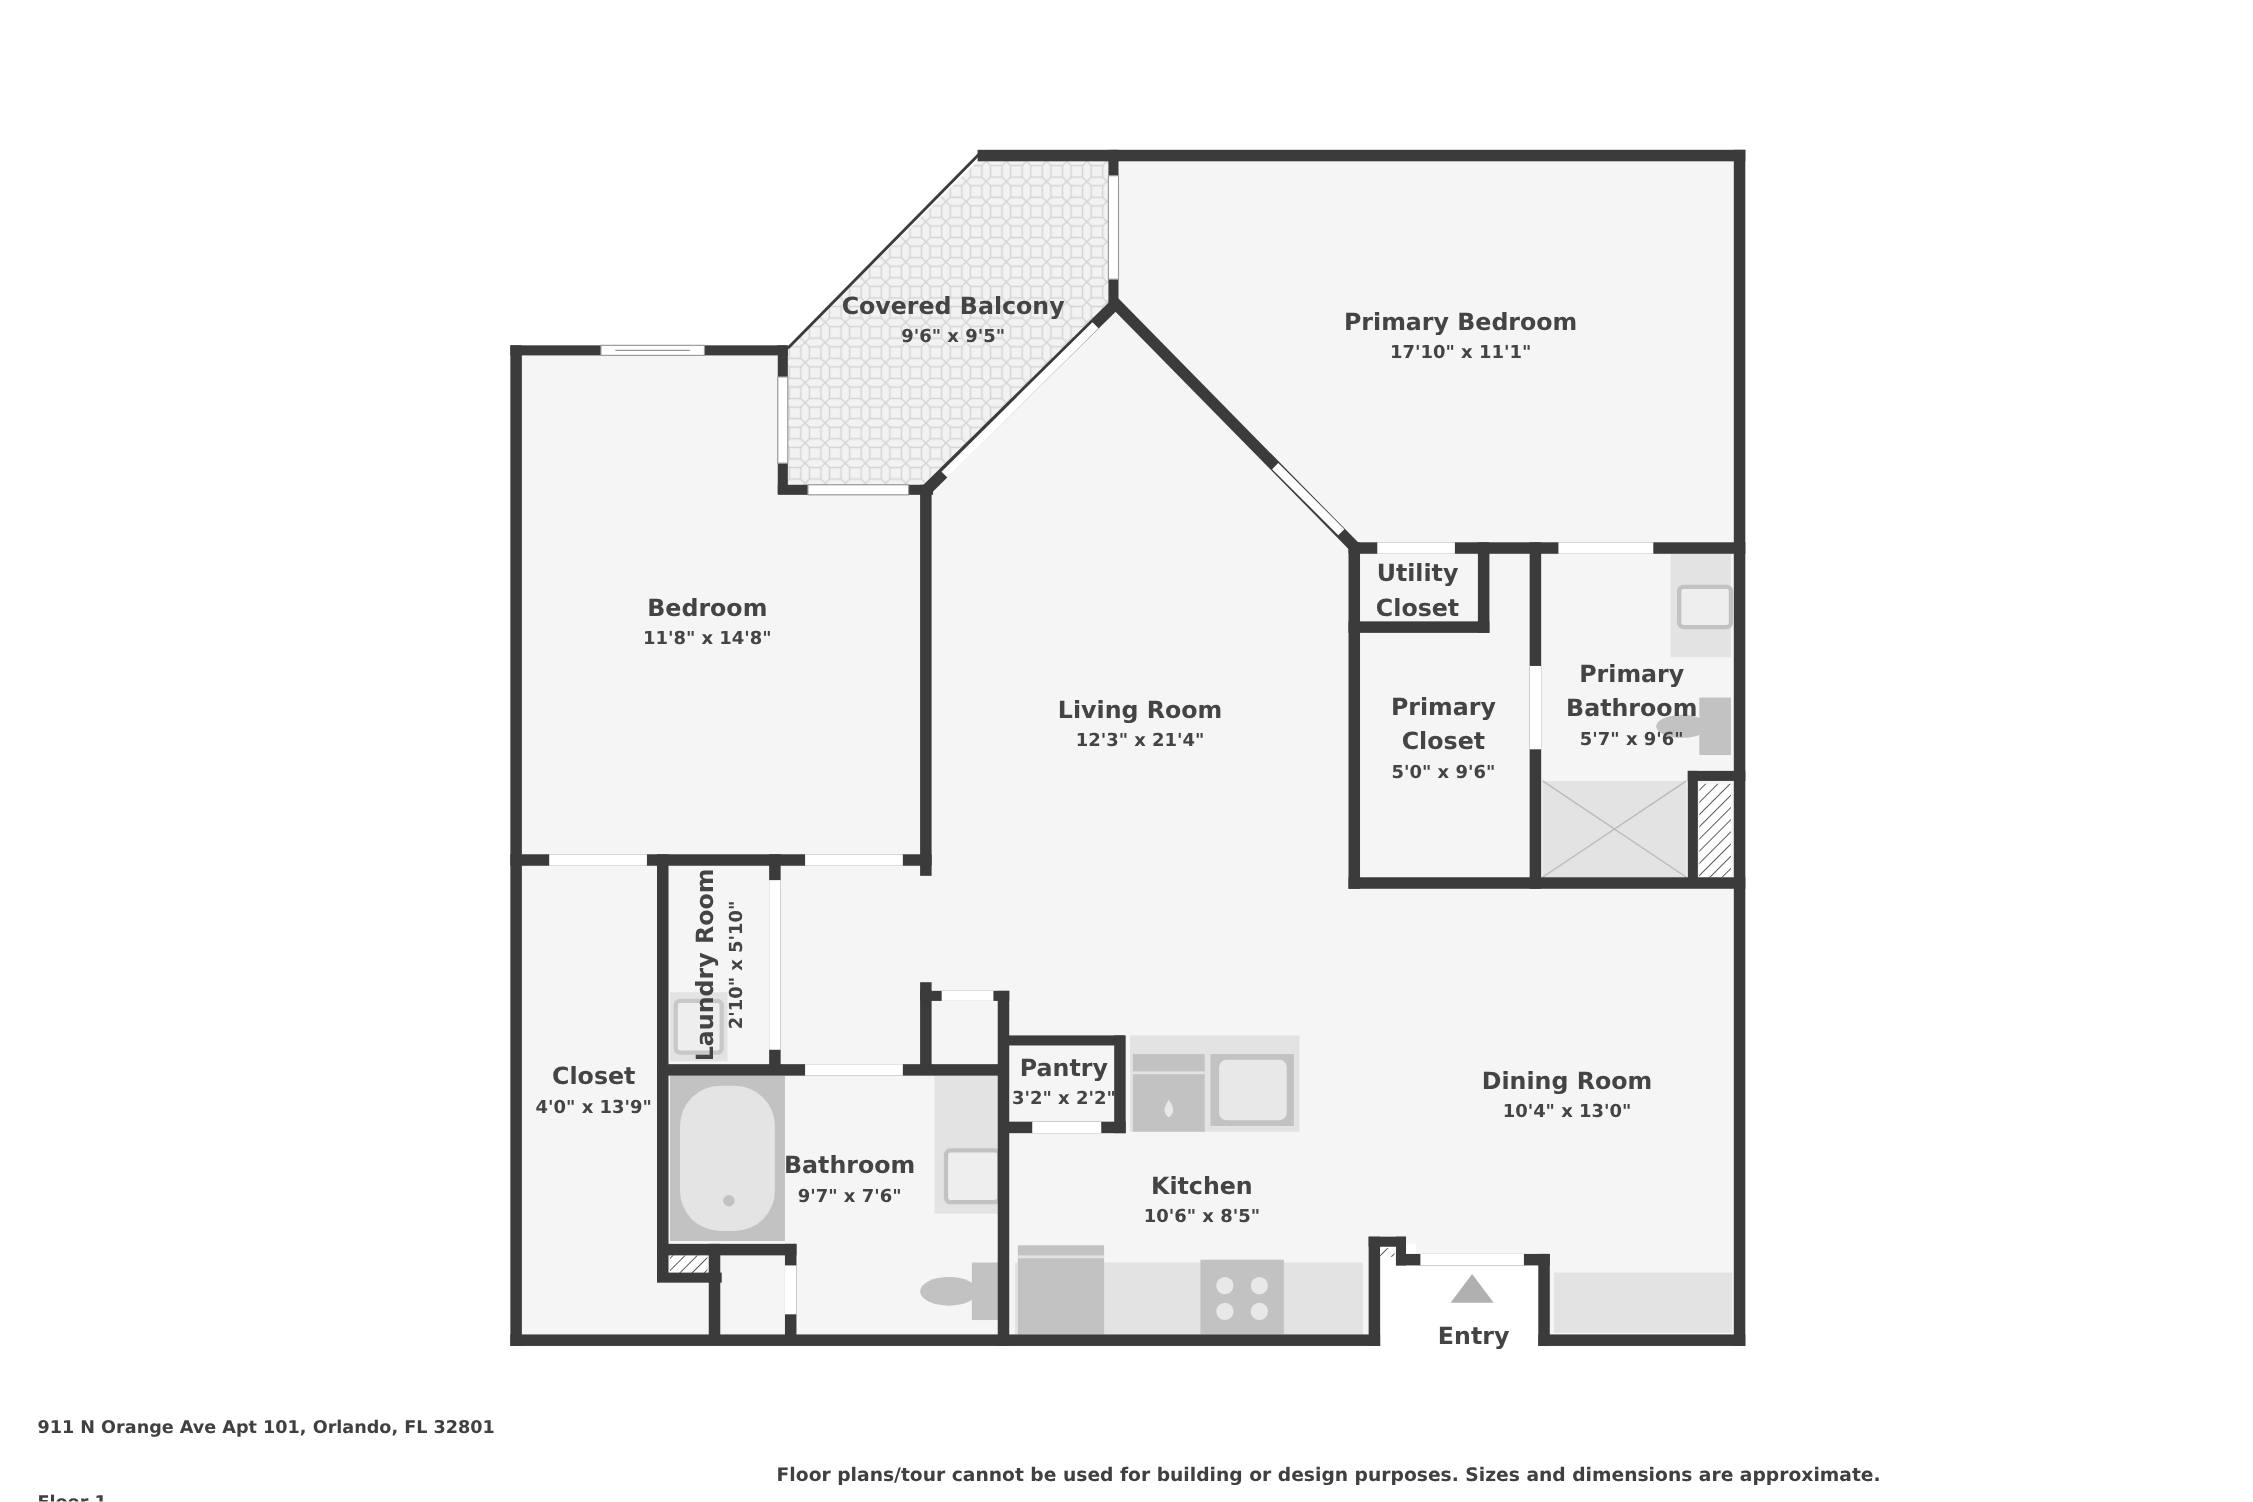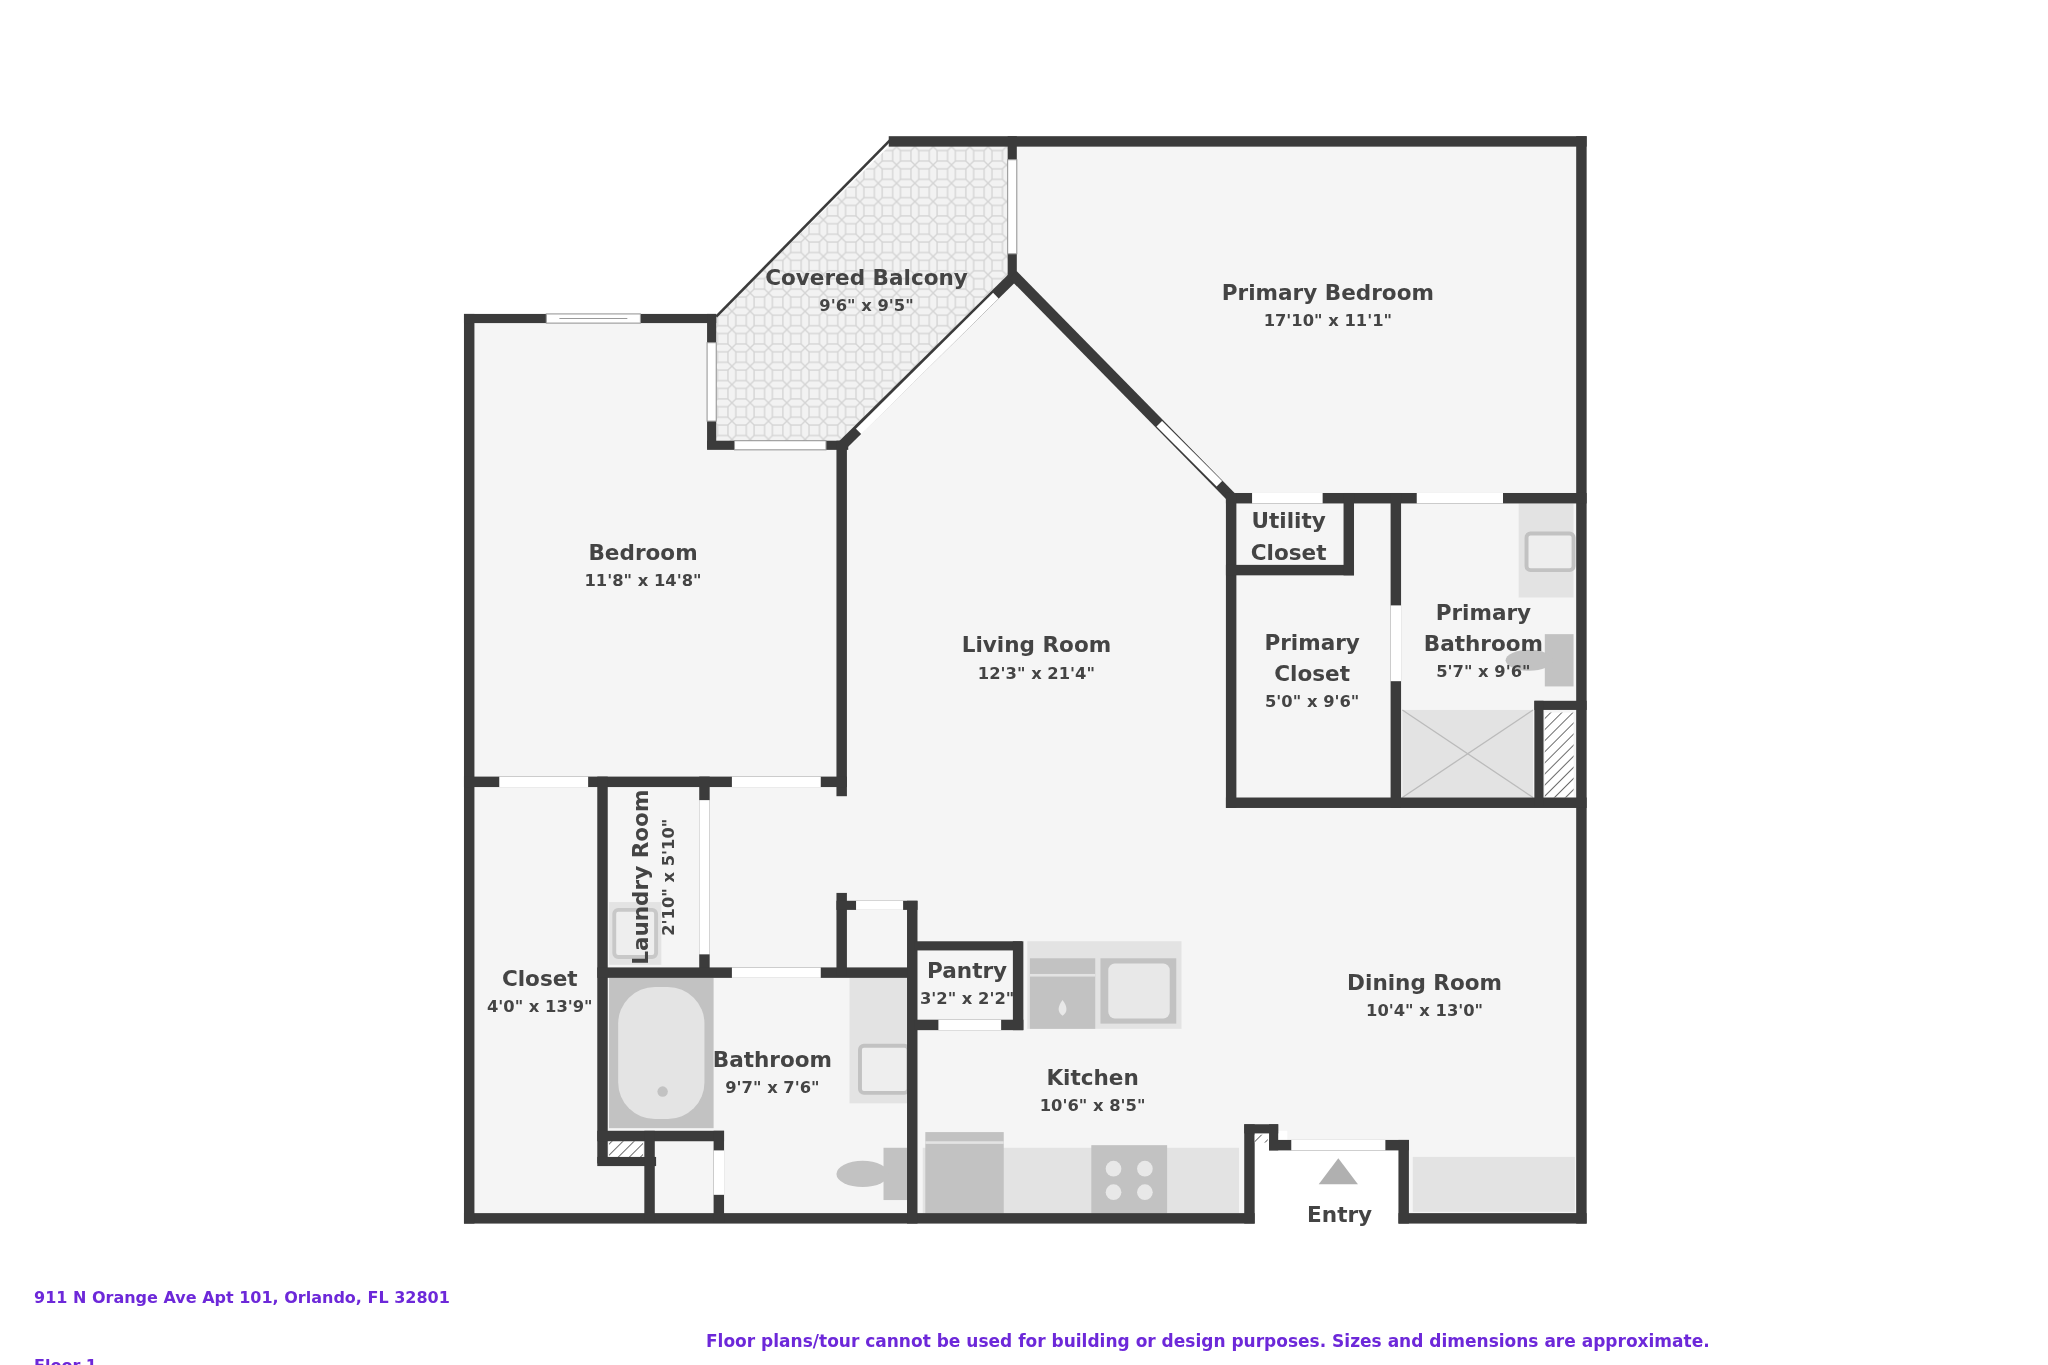--- a/index.html
+++ b/index.html
@@ -7,21 +7,21 @@
          font-family: "DejaVu Sans", sans-serif; }
   #plan { position: absolute; left: 0; top: 0; width: 2048px; height: 1365px; }
   .wall { fill: #3b3b3b; }
   .floor { fill: #f5f5f5; }
   .fixture { fill: #c2c2c2; }
   .fixture-light { fill: #e3e3e3; }
   .win { fill: #ffffff; stroke: #9a9a9a; stroke-width: 0.8; }
   .door { fill: #ffffff; }
   .rname { font-family: "DejaVu Sans", sans-serif; font-weight: bold; font-size: 16.5px; fill: #444444; text-anchor: middle; }
   .rdim  { font-family: "DejaVu Sans", sans-serif; font-weight: bold; font-size: 12.5px; fill: #444444; text-anchor: middle; }
-  .footer { position: absolute; font-family: "DejaVu Sans", sans-serif; font-weight: bold; color: #6d28d9; }
+  .footer { position: absolute; font-family: "DejaVu Sans", sans-serif; font-weight: bold; color: #404040; }
   .addr { left: 34px; top: 1288px; font-size: 16px; }
   .floorlbl { left: 34px; top: 1324px; font-size: 16px; margin-top: 32px; }
   .disclaimer { left: 706px; top: 1331px; font-size: 17px; }
 </style>
 </head>
 <body>
 
 <svg id="plan" viewBox="0 0 1567 1044" xmlns="http://www.w3.org/2000/svg">
   <defs>
     <pattern id="tile" width="14" height="14" patternUnits="userSpaceOnUse">

